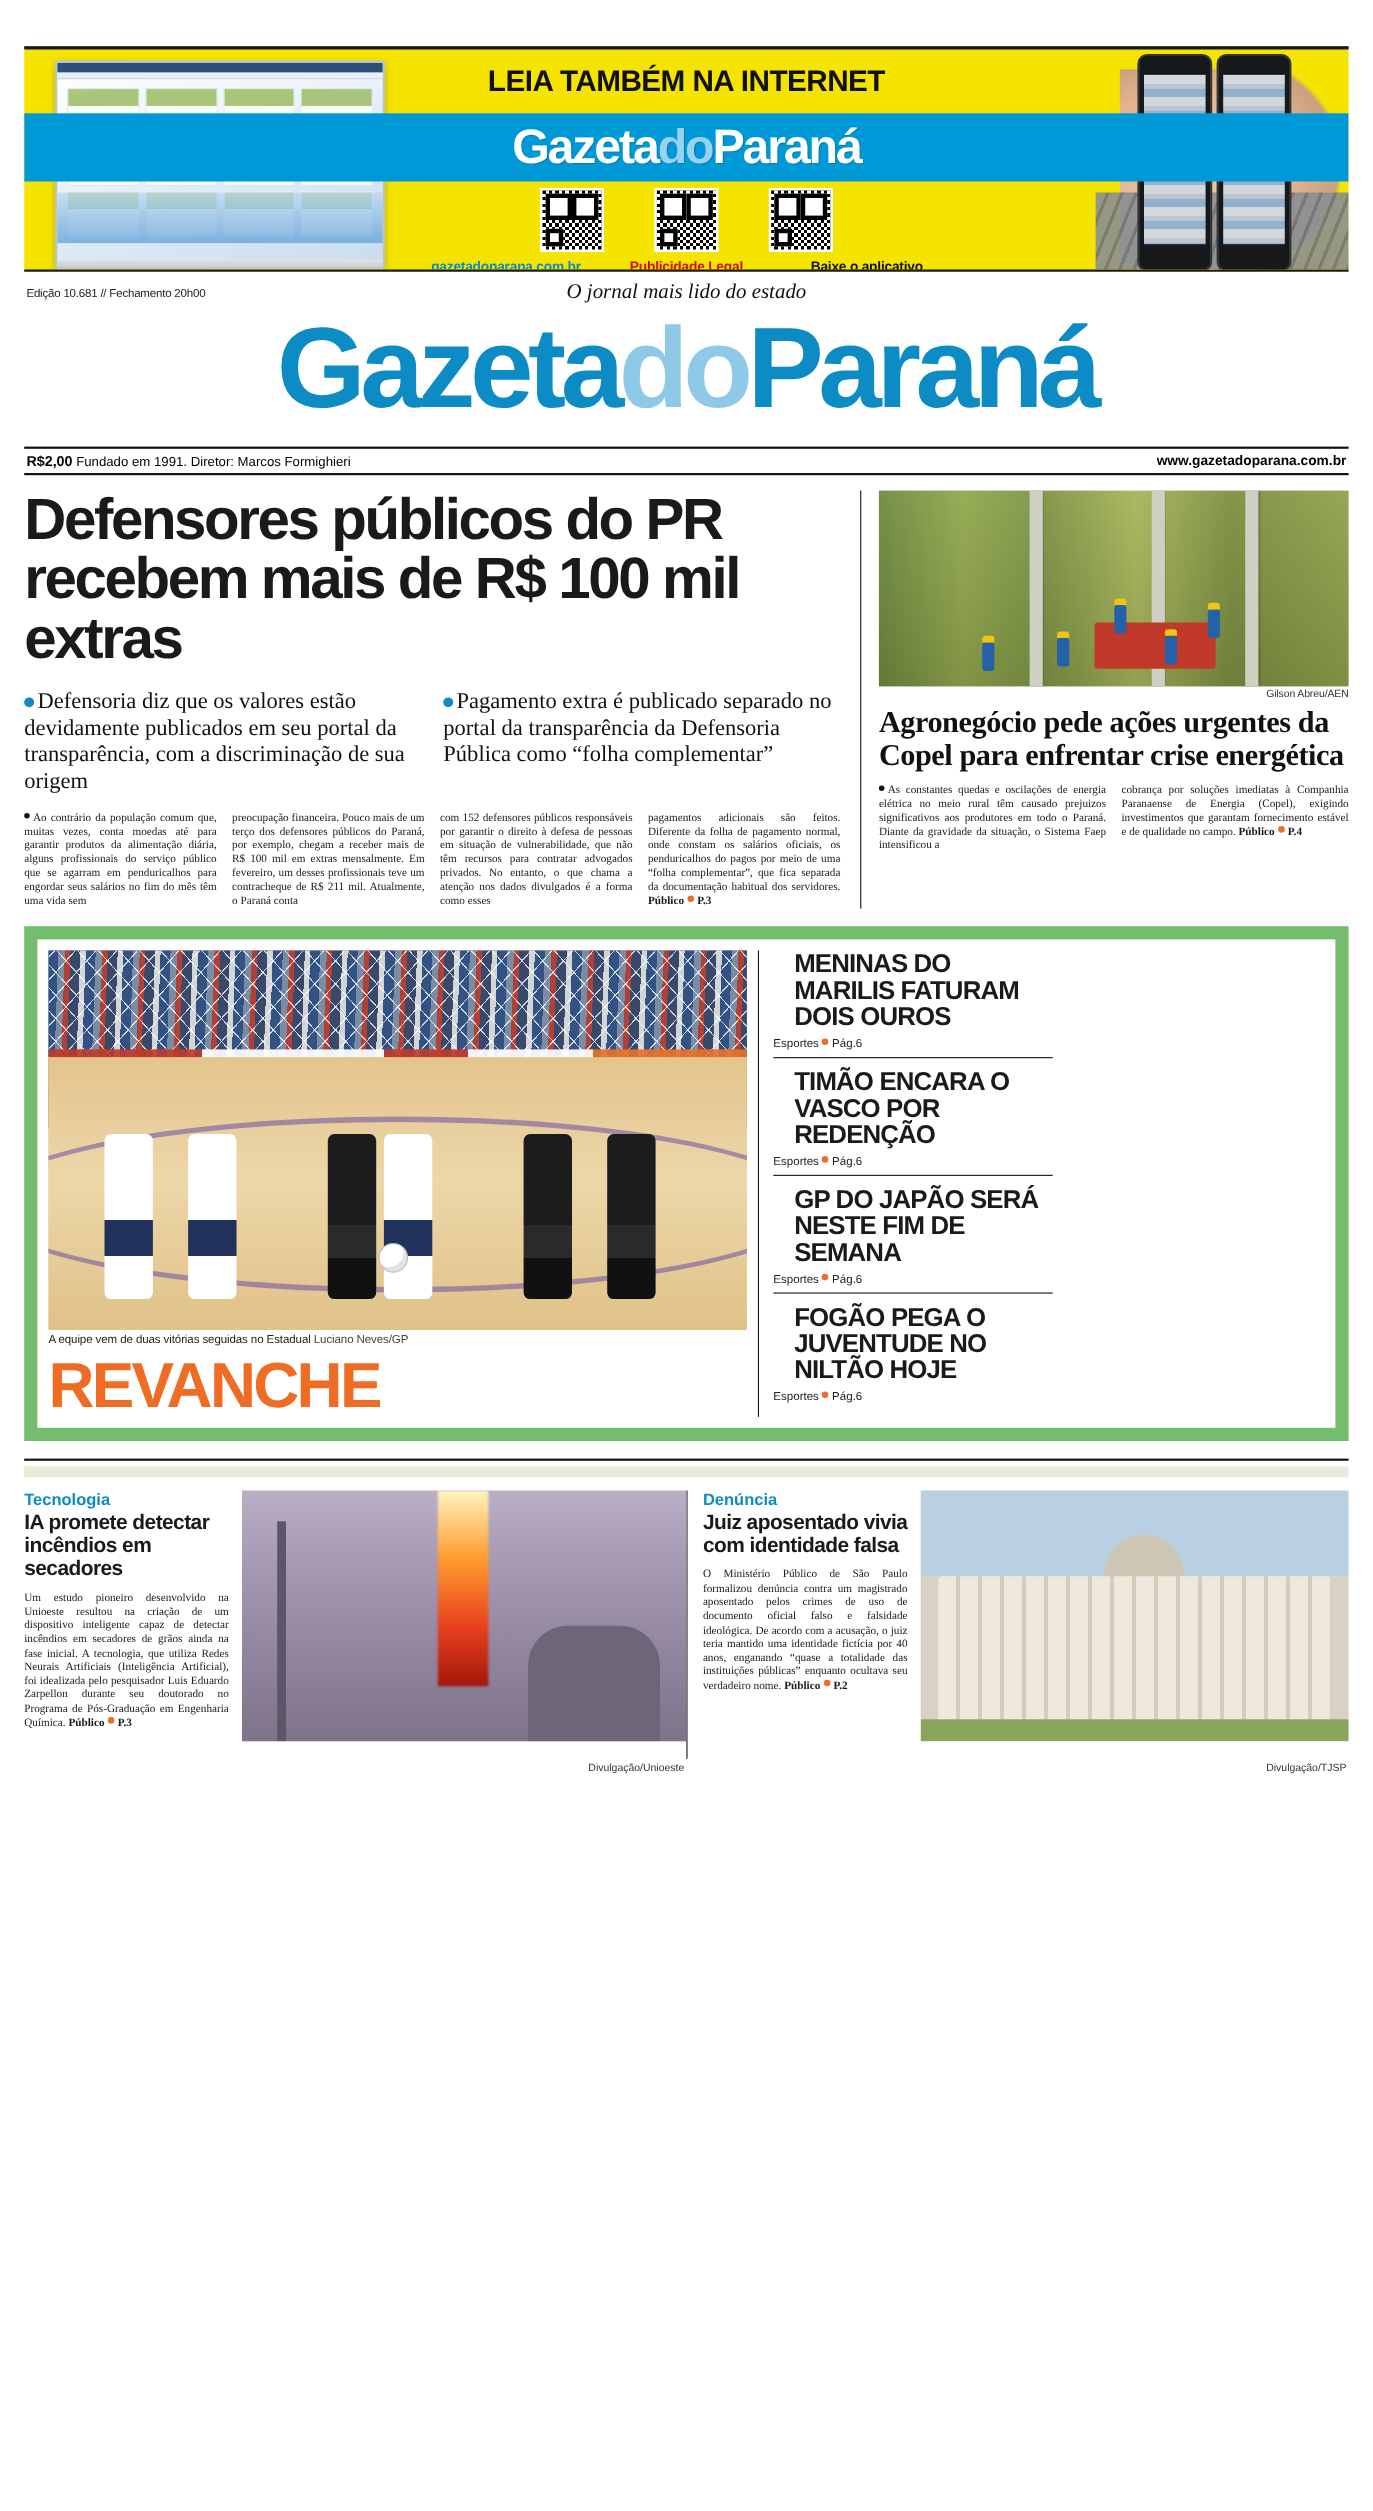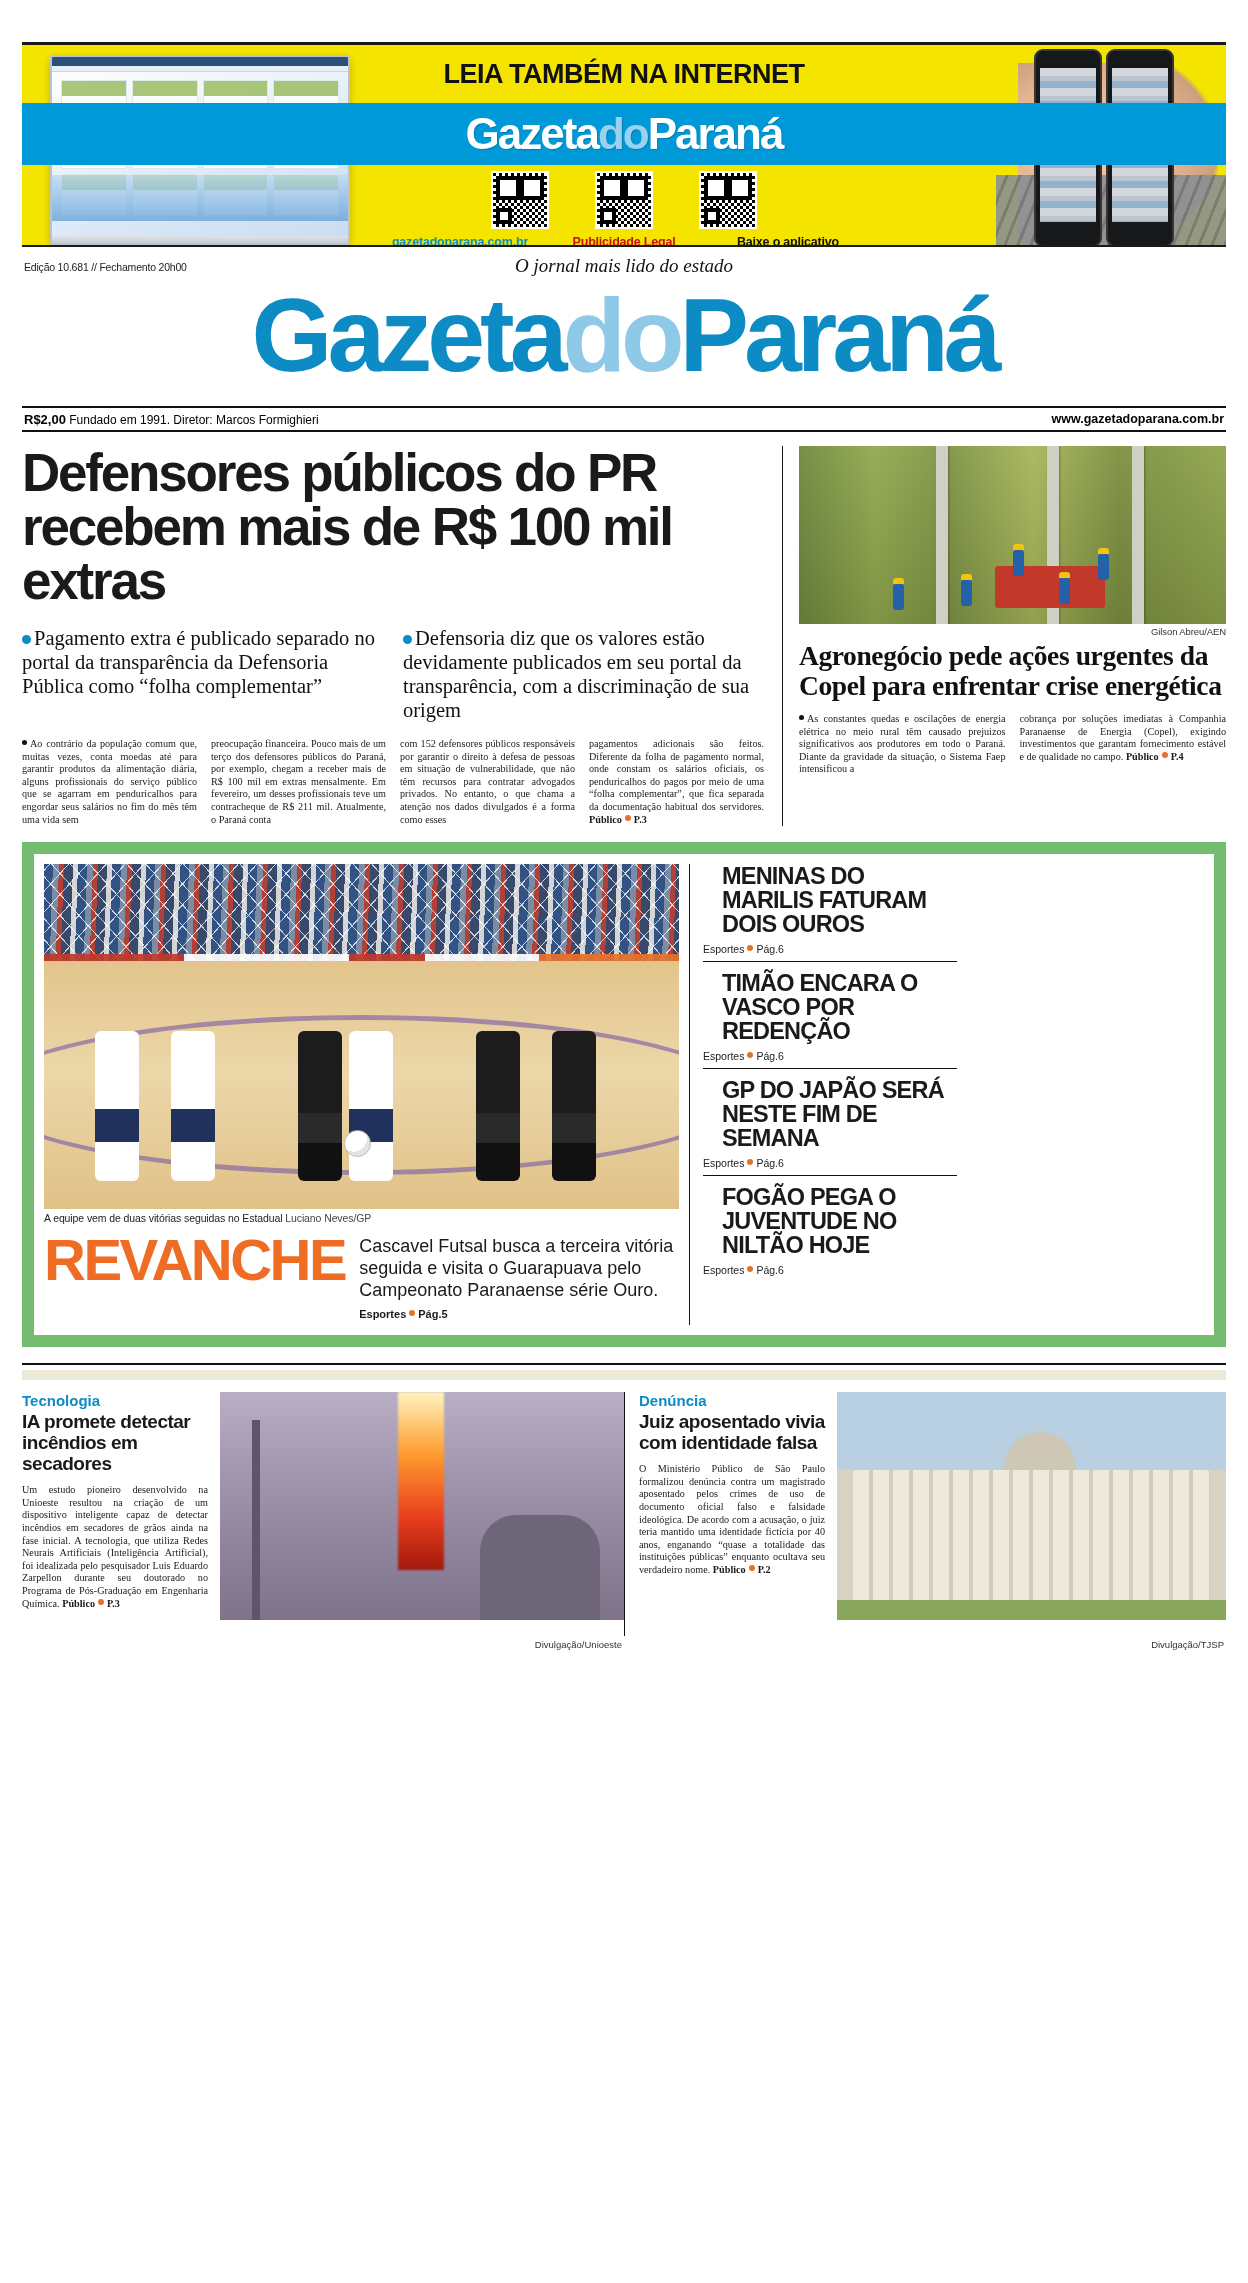--- a/index.html
+++ b/index.html
@@ -465,22 +465,22 @@
       <span>Fundado em 1991. Diretor: Marcos Formighieri</span></div>
     <div class="info-right">www.gazetadoparana.com.br</div>
   </div>
 
   <div class="lead">
 
     <div class="lead-left">
       <div class="lead-headline">Defensores públicos do PR recebem mais de R$ 100 mil extras</div>
 
       <div class="lead-subs">
+        <div class="lead-sub"><span class="bullet-blue"></span><span>Defensoria diz que os valores estão devidamente publicados em seu portal da transparência, com a discriminação de sua origem</span></div>
         <div class="lead-sub"><span class="bullet-blue"></span><span>Pagamento extra é publicado separado no portal da transparência da Defensoria Pública como “folha complementar”</span></div>
-        <div class="lead-sub"><span class="bullet-blue"></span><span>Defensoria diz que os valores estão devidamente publicados em seu portal da transparência, com a discriminação de sua origem</span></div>
       </div>
 
       <div class="lead-body">
         <div class="col"><span class="bullet-small"></span><span>Ao contrário da população comum que, muitas vezes, conta moedas até para garantir produtos da alimentação diária, alguns profissionais do serviço público que se agarram em penduricalhos para engordar seus salários no fim do mês têm uma vida sem</span></div>
         <div class="col">preocupação financeira. Pouco mais de um terço dos defensores públicos do Paraná, por exemplo, chegam a receber mais de R$ 100 mil em extras mensalmente. Em fevereiro, um desses profissionais teve um contracheque de R$ 211 mil. Atualmente, o Paraná conta</div>
         <div class="col">com 152 defensores públicos responsáveis por garantir o direito à defesa de pessoas em situação de vulnerabilidade, que não têm recursos para contratar advogados privados. No entanto, o que chama a atenção nos dados divulgados é a forma como esses</div>
         <div class="col"><span>pagamentos adicionais são feitos. Diferente da folha de pagamento normal, onde constam os salários oficiais, os penduricalhos do pagos por meio de uma “folha complementar”, que fica separada da documentação habitual dos servidores.</span>
           <b>Público</b><span class="bullet-orange"></span><b>P.3</b></div>
       </div>
     </div>
@@ -527,22 +527,20 @@
           <div class="player p-white" style="left:48%"></div>
           <div class="player p-black" style="left:68%"></div>
           <div class="player p-black" style="left:80%"></div>
           <div class="ball"></div>
         </div>
         <div class="sports-caption"><span>A equipe vem de duas vitórias seguidas no Estadual</span>
           <span class="credit">Luciano Neves/GP</span></div>
 
         <div class="revanche-row">
           <div class="revanche">REVANCHE</div>
-          <div class="revanche-text"><span>Cascavel Futsal busca a terceira vitória seguida e visita o Guarapuava pelo Campeonato Paranaense série Ouro.</span>
-            <b class="ref">Esportes</b><span class="bullet-orange"></span><b class="ref">Pág.5</b></div>
         </div>
       </div>
 
       <div class="sports-right">
         <div class="sp-item">
           <div class="sp-head">MENINAS DO MARILIS FATURAM DOIS OUROS</div>
           <div class="sp-ref"><span>Esportes</span><span class="bullet-orange"></span><span>Pág.6</span></div>
         </div>
         <div class="sp-item">
           <div class="sp-head">TIMÃO ENCARA O VASCO POR REDENÇÃO</div>

